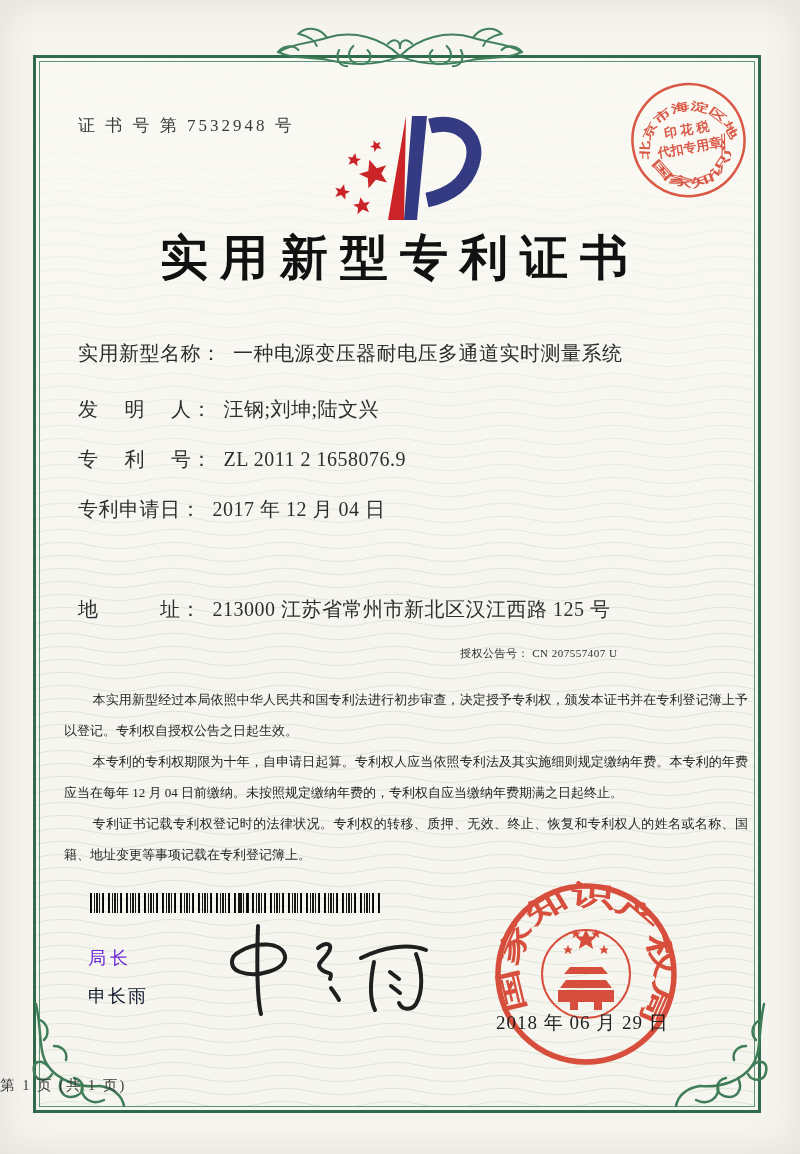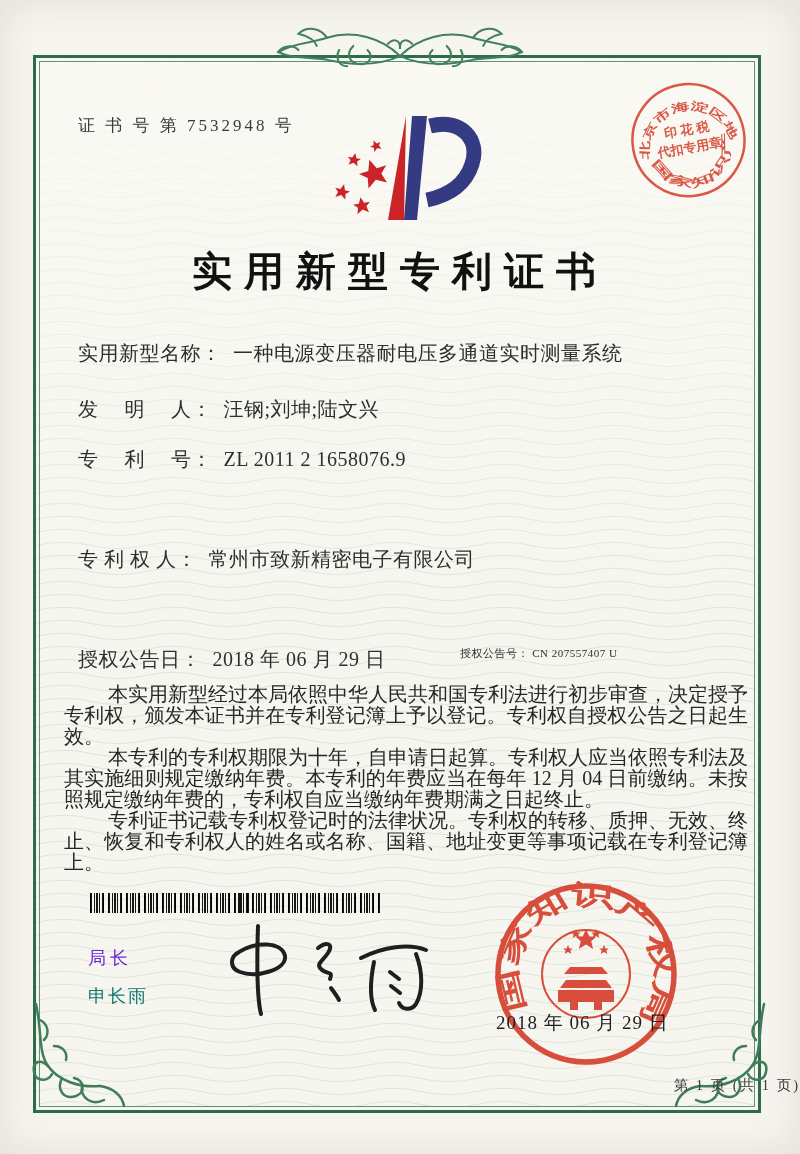--- a/index.html
+++ b/index.html
@@ -18,40 +18,40 @@
     border:1px solid #5d9476;}
   .waves{position:absolute;left:36px;top:58px;width:719px;height:1049px;opacity:.55;}
   .waves-fade{position:absolute;left:36px;top:58px;width:719px;height:560px;
     background:linear-gradient(180deg,rgba(250,249,244,.95),rgba(250,249,244,0));}
   .ornament-top{position:absolute;left:268px;top:12px;width:264px;height:78px;}
   .ornament-bl{position:absolute;left:22px;top:1000px;width:120px;height:120px;}
   .ornament-br{position:absolute;left:658px;top:1000px;width:120px;height:120px;transform:scaleX(-1);}
   .cert-no{position:absolute;left:78px;top:114px;font-size:17px;letter-spacing:3px;color:#3a3a3a;}
   .logo{position:absolute;left:330px;top:110px;width:152px;height:114px;}
   .title{position:absolute;left:0;top:226px;width:100%;text-align:center;
-    font-size:40px;font-weight:bold;letter-spacing:12px;color:#111;margin-top:18px;}
+    font-size:48px;font-weight:bold;letter-spacing:12px;color:#111;}
   .field{position:absolute;left:78px;font-size:20px;letter-spacing:.5px;color:#2e2e2e;white-space:nowrap;}
   .field .label{margin-right:6px;}
   .f0{top:340px}.f1{top:396px}.f2{top:446px}.f3{top:496px}.f4{top:546px}.f5{top:596px}.f6{top:646px}
   .grant-no{position:absolute;left:460px;top:646px;font-size:11px;letter-spacing:.5px;color:#2e2e2e;white-space:nowrap;}
-  .body-text{position:absolute;left:64px;top:684px;width:684px;font-size:20px;
-    line-height:21px;text-align:justify;color:#262626;}
+  .body-text{position:absolute;left:64px;top:684px;width:684px;font-size:13px;
+    line-height:31px;text-align:justify;color:#262626;}
   .body-text p{margin:0;text-indent:2.2em;}
   .barcode{position:absolute;left:90px;top:893px;width:292px;height:20px;
     background-image:
       repeating-linear-gradient(90deg,#161616 0 2px,transparent 2px 6px),
       repeating-linear-gradient(90deg,#161616 0 1px,transparent 1px 4.5px);
     background-blend-mode:multiply;}
   .director-title{position:absolute;left:88px;top:946px;font-size:18px;letter-spacing:4px;color:#6d28d9;}
-  .director-name{position:absolute;left:88px;top:984px;font-size:18px;letter-spacing:2px;color:#0f766e;}
+  .director-name{position:absolute;left:88px;top:984px;font-size:18px;letter-spacing:2px;color:#0f172a;}
   .signature{position:absolute;left:198px;top:912px;width:245px;height:115px;}
   .office-seal{position:absolute;left:490px;top:878px;width:192px;height:192px;opacity:.92;}
   .seal-date{position:absolute;left:496px;top:1010px;font-size:19px;letter-spacing:1px;color:#1e1e1e;}
   .tax-seal{position:absolute;left:616px;top:70px;width:146px;height:146px;transform:rotate(-10deg);opacity:.88;}
-  .footer{position:absolute;left:0;top:1076px;width:100%;text-align:right;
+  .footer{position:absolute;left:0;top:1076px;width:100%;text-align:left;
     font-size:14.5px;letter-spacing:2px;color:#3a3a3a;}
 </style>
 </head>
 <body>
 
 <div class="page">
 
   <svg class="waves" xmlns="http://www.w3.org/2000/svg">
     <defs>
       <pattern id="wv" width="110" height="13" patternUnits="userSpaceOnUse">
@@ -128,27 +128,27 @@
     <span class="value">一种电源变压器耐电压多通道实时测量系统</span>
   </div>
   <div class="field f1">
     <span class="label">发　 明　 人：</span>
     <span class="value">汪钢;刘坤;陆文兴</span>
   </div>
   <div class="field f2">
     <span class="label">专　 利　 号：</span>
     <span class="value">ZL 2011 2 1658076.9</span>
   </div>
-  <div class="field f4">
-    <span class="label">专 利 权 人：</span>
-    <span class="value">常州市致新精密电子有限公司</span>
-  </div>
-  <div class="field f6">
-    <span class="label">授权公告日：</span>
-    <span class="value">2018 年 06 月 29 日</span>
+  <div class="field f3">
+    <span class="label">专利申请日：</span>
+    <span class="value">2017 年 12 月 04 日</span>
+  </div>
+  <div class="field f5">
+    <span class="label">地　　　址：</span>
+    <span class="value">213000 江苏省常州市新北区汉江西路 125 号</span>
   </div>
   <div class="grant-no">
     <span class="label">授权公告号：</span>
     <span class="value">CN 207557407 U</span>
   </div>
 
   <div class="body-text">
     <p>本实用新型经过本局依照中华人民共和国专利法进行初步审查，决定授予专利权，颁发本证书并在专利登记簿上予以登记。专利权自授权公告之日起生效。</p>
     <p>本专利的专利权期限为十年，自申请日起算。专利权人应当依照专利法及其实施细则规定缴纳年费。本专利的年费应当在每年 12 月 04 日前缴纳。未按照规定缴纳年费的，专利权自应当缴纳年费期满之日起终止。</p>
     <p>专利证书记载专利权登记时的法律状况。专利权的转移、质押、无效、终止、恢复和专利权人的姓名或名称、国籍、地址变更等事项记载在专利登记簿上。</p>

